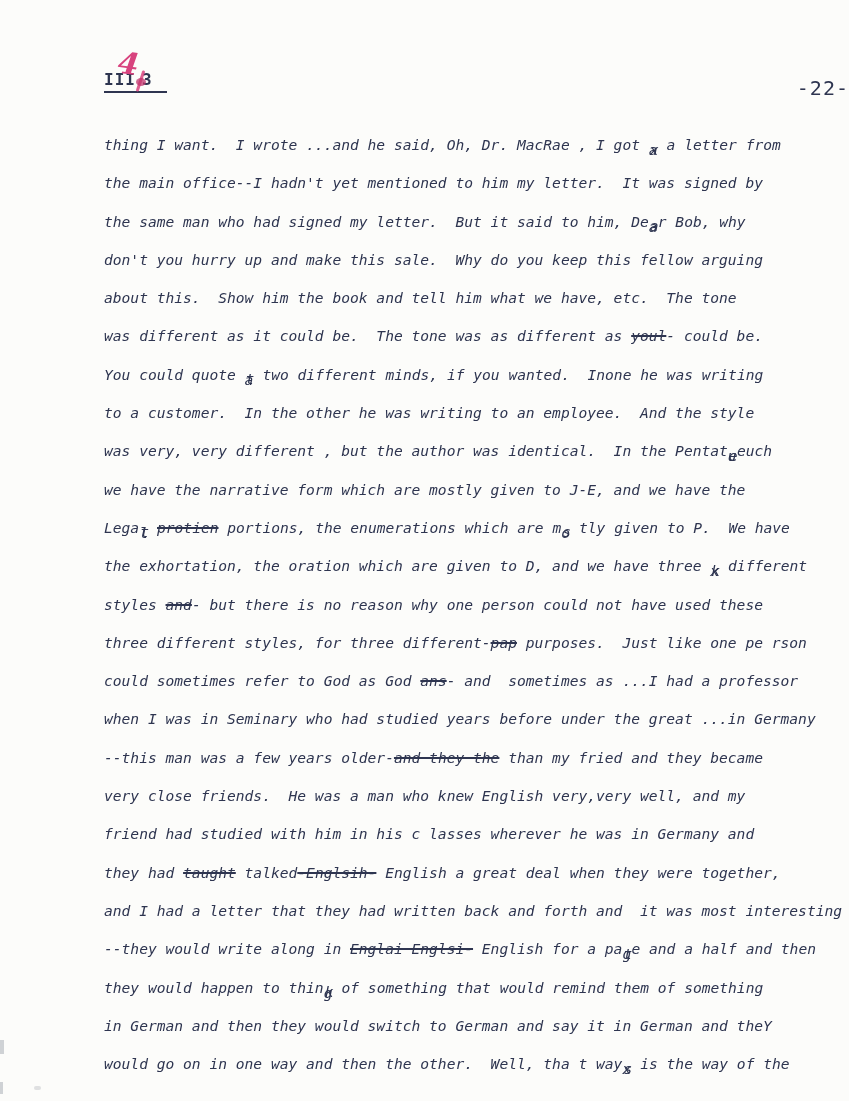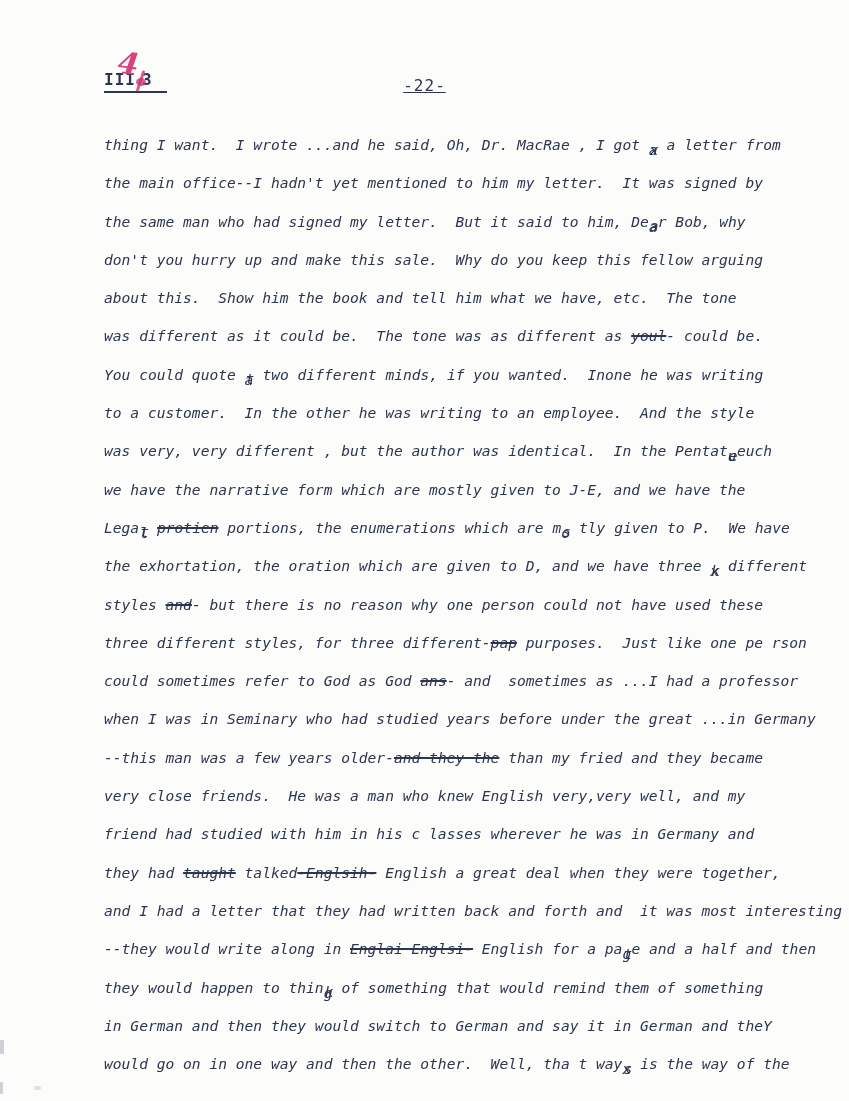--- a/index.html
+++ b/index.html
@@ -24,22 +24,22 @@
   }
   .scr1{left:139px;top:70px;width:3px;height:22px;transform:rotate(18deg);}
   .scr2{left:136px;top:78px;width:10px;height:8px;border-radius:50%;background:#c2346c;opacity:.75;position:absolute;}
   .hand4{
     position:absolute;left:118px;top:46px;
     color:#d8437e;font-size:30px;font-style:italic;font-weight:bold;
     transform:rotate(8deg);
     font-family:"DejaVu Serif","Liberation Serif",serif;
   }
   .page-number{
-    position:absolute;left:0;right:0;top:76px;text-align:center;
-    font-size:16px;letter-spacing:1px;text-decoration:underline;
+    position:absolute;left:0;right:0;top:76px;text-align:right;
+    font-size:20px;letter-spacing:1px;
   }
   .doc-body{
     position:absolute;left:104px;top:126px;width:716px;
     font-size:14.6px;line-height:38.3px;
     white-space:pre;
     font-style:italic;
   }
   .line{height:38.3px;}
   .strike{text-decoration:line-through;text-decoration-thickness:1.6px;}
   .ov{display:inline-block;position:relative;width:0.62em;}

